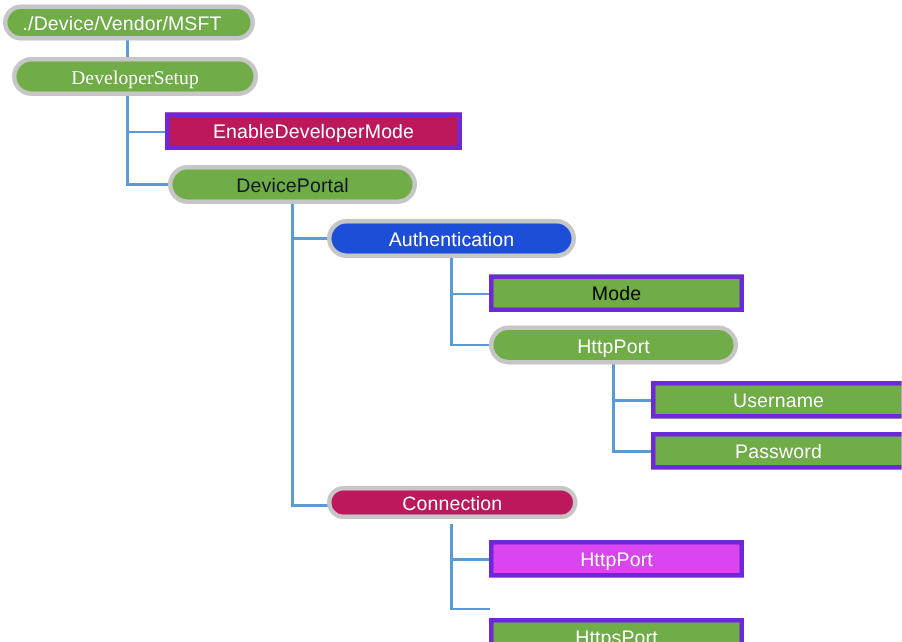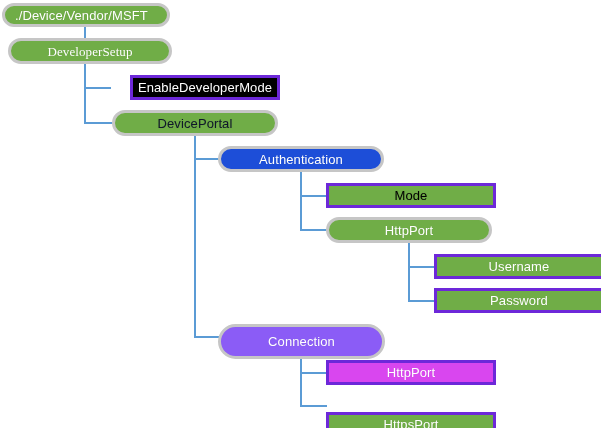--- a/index.html
+++ b/index.html
@@ -72,42 +72,42 @@
       <polyline points="301,350 301,406 326,406" fill="none" stroke="#5B9BD5" stroke-width="1.6" stroke-linecap="square" stroke-linejoin="miter" shape-rendering="crispEdges"></polyline>
     </svg>
 
   <div id="node-layer">
       <div class="node rounded root" style="left: 2px; top: 3px; width: 168px; height: 24px; background: rgb(112, 173, 71); color: rgb(255, 255, 255);">
         <span>./Device/Vendor/MSFT</span>
       </div>
       <div class="node rounded" style="left: 8px; top: 38px; width: 164px; height: 26px; background: rgb(112, 173, 71); color: rgb(255, 255, 255); font-family: Liberation Serif, serif;">
         <span>DeveloperSetup</span>
       </div>
-      <div class="node rect" style="left: 110px; top: 75px; width: 150px; height: 25px; background: #000000; color: rgb(255, 255, 255); margin-left: 20px;">
+      <div class="node rect" style="left: 110px; top: 75px; width: 198px; height: 25px; background: #be185d; color: rgb(255, 255, 255);">
         <span>EnableDeveloperMode</span>
       </div>
       <div class="node rounded" style="left: 112px; top: 110px; width: 166px; height: 26px; background: rgb(112, 173, 71); color: #0f172a;">
         <span>DevicePortal</span>
       </div>
       <div class="node rounded" style="left: 218px; top: 146px; width: 166px; height: 26px; background: #1d4ed8; color: rgb(255, 255, 255); justify-content: center;">
         <span>Authentication</span>
       </div>
       <div class="node rect" style="left: 326px; top: 183px; width: 170px; height: 25px; background: rgb(112, 173, 71); color: #000000;">
         <span>Mode</span>
       </div>
       <div class="node rounded" style="left: 326px; top: 217px; width: 166px; height: 26px; background: rgb(112, 173, 71); color: rgb(255, 255, 255);">
         <span>HttpPort</span>
       </div>
       <div class="node rect" style="left: 434px; top: 254px; width: 170px; height: 25px; background: rgb(112, 173, 71); color: rgb(255, 255, 255);">
         <span>Username</span>
       </div>
       <div class="node rect" style="left: 434px; top: 288px; width: 170px; height: 25px; background: rgb(112, 173, 71); color: rgb(255, 255, 255);">
         <span>Password</span>
       </div>
-      <div class="node rounded" style="left: 218px; top: 324px; width: 167px; height: 35px; background: #8b5cf6; color: rgb(255, 255, 255);">
+      <div class="node rounded" style="left: 218px; top: 324px; width: 167px; height: 22px; background: #be185d; color: rgb(255, 255, 255);">
         <span>Connection</span>
       </div>
       <div class="node rect" style="left: 326px; top: 360px; width: 170px; height: 25px; background: #d946ef; color: rgb(255, 255, 255);">
         <span>HttpPort</span>
       </div>
       <div class="node rect" style="left: 326px; top: 393px; width: 170px; height: 25px; background: rgb(112, 173, 71); color: rgb(255, 255, 255); margin-top: 19px;">
         <span>HttpsPort</span>
       </div>
     </div>
 

